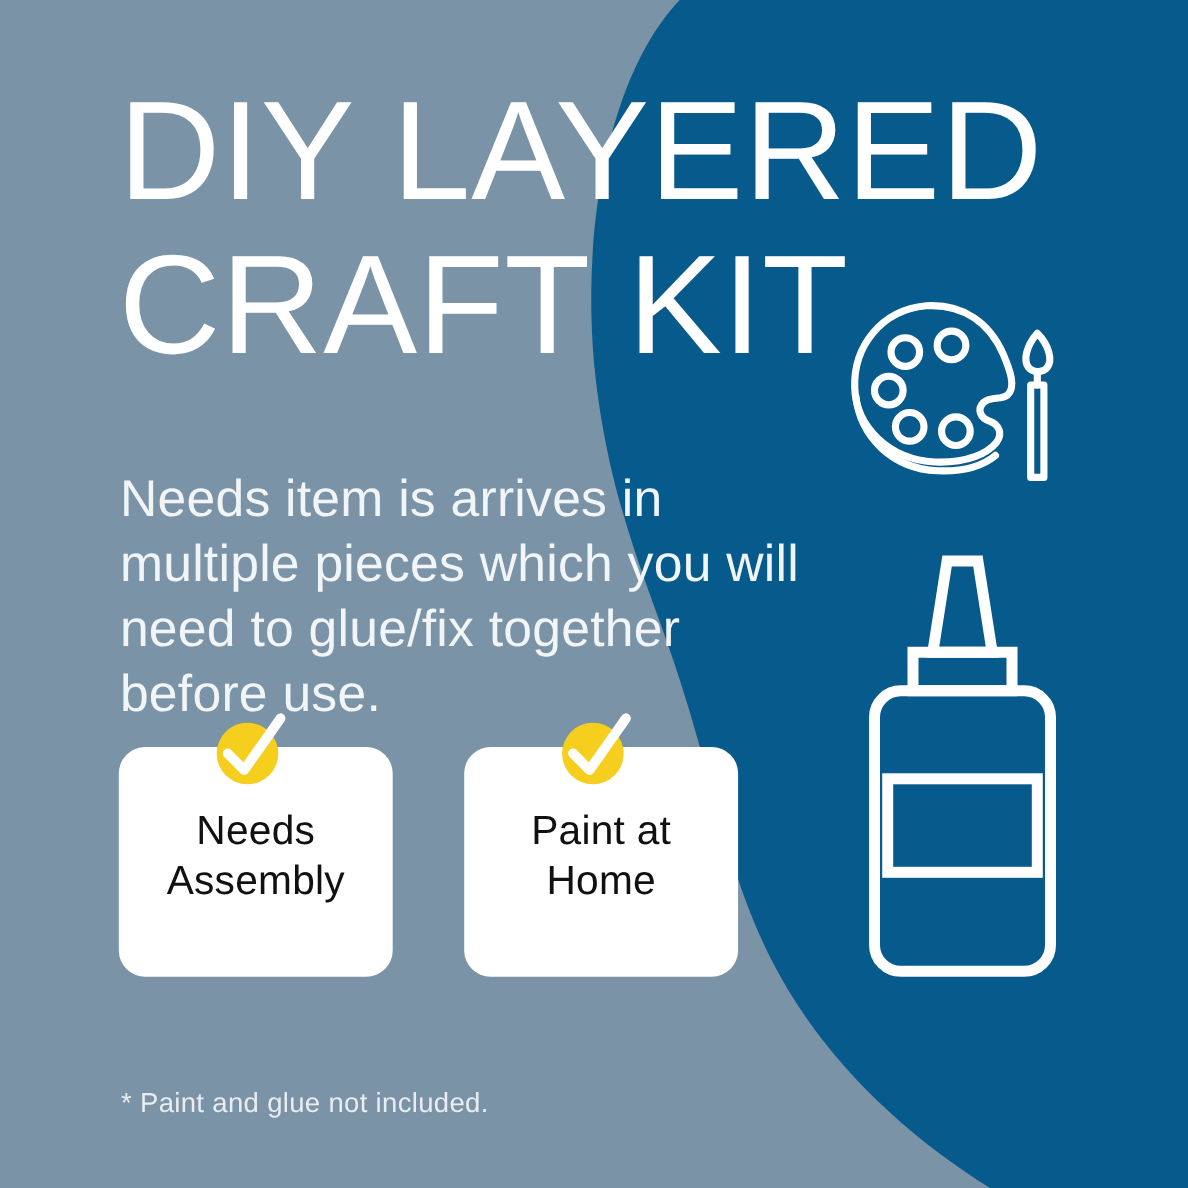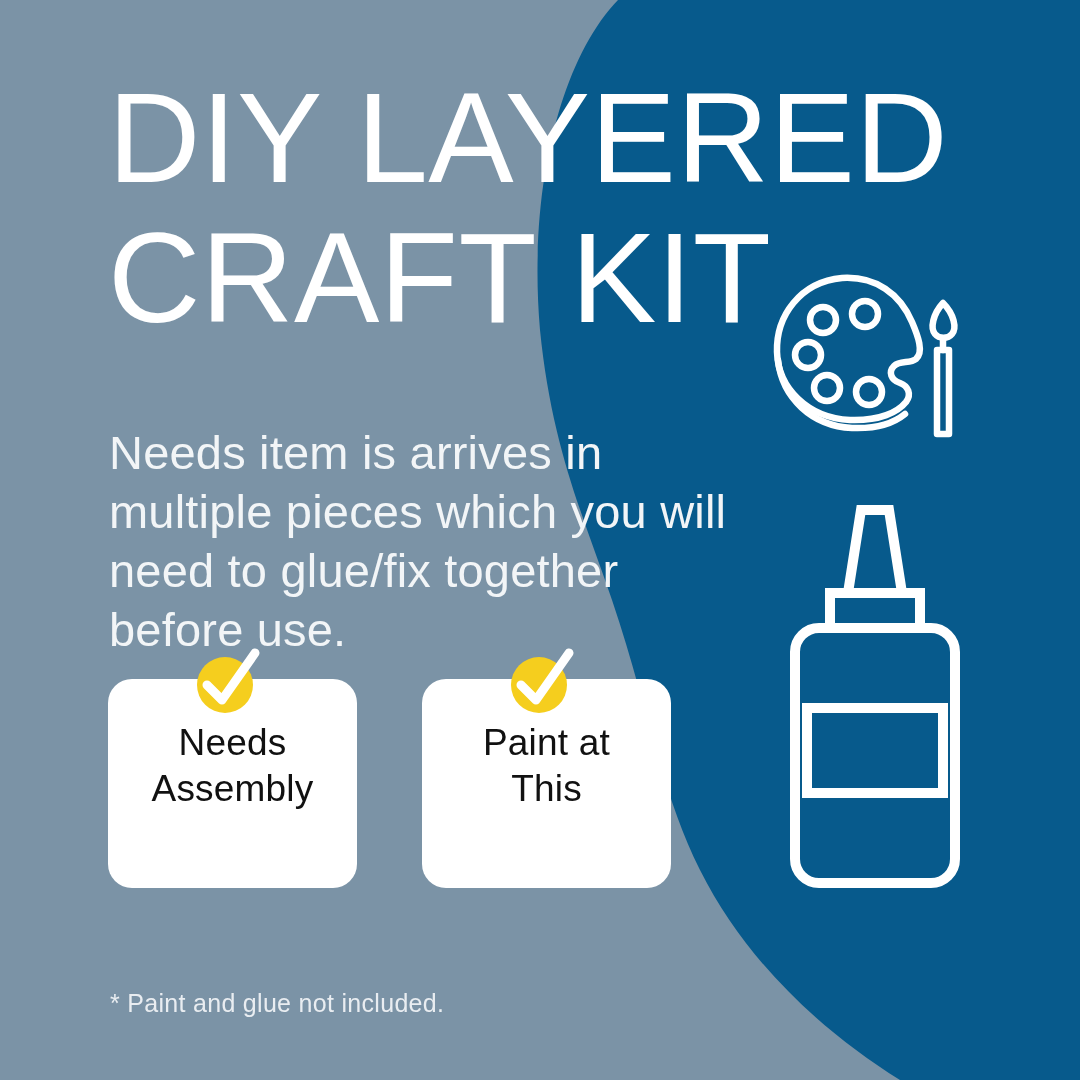--- a/index.html
+++ b/index.html
@@ -60,21 +60,21 @@
     height: 209px;
     background: #ffffff;
     border-radius: 24px;
   }
   #badge-card-0 { left: 108px; top: 679px; }
   #badge-card-1 { left: 422px; top: 679px; }
 
   .badge-label {
     position: absolute;
     left: 0;
-    top: 41px;
+    top: 53px;
     width: 100%;
     text-align: center;
     color: #111111;
     font-size: 37px;
     line-height: 46px;
     font-weight: 400;
     letter-spacing: 0.2px;
     white-space: pre-line;
   }
 
@@ -140,21 +140,21 @@
     <div class="badge-label">Needs
 Assembly</div>
   </div>
 
   <div class="badge-card" id="badge-card-1">
     <svg class="check-badge" viewBox="0 0 68 68" aria-hidden="true">
       <circle cx="32" cy="38" r="28" fill="#f5ce1e"></circle>
       <path d="M 14 38 L 29 53 L 62 6" fill="none" stroke="#ffffff" stroke-width="9" stroke-linecap="round" stroke-linejoin="round"></path>
     </svg>
     <div class="badge-label">Paint at
-This</div>
+Home</div>
   </div>
 
   <div id="footnote">* Paint and glue not included.</div>
 
   <svg id="palette-icon" viewBox="0 0 208 175" aria-hidden="true">
     <g fill="none" stroke="#ffffff" stroke-width="6.5" stroke-linecap="round" stroke-linejoin="round">
 
       <path d="M 70 6
                C 28 10, 4 44, 5 80
                C 6 116, 36 146, 78 148

